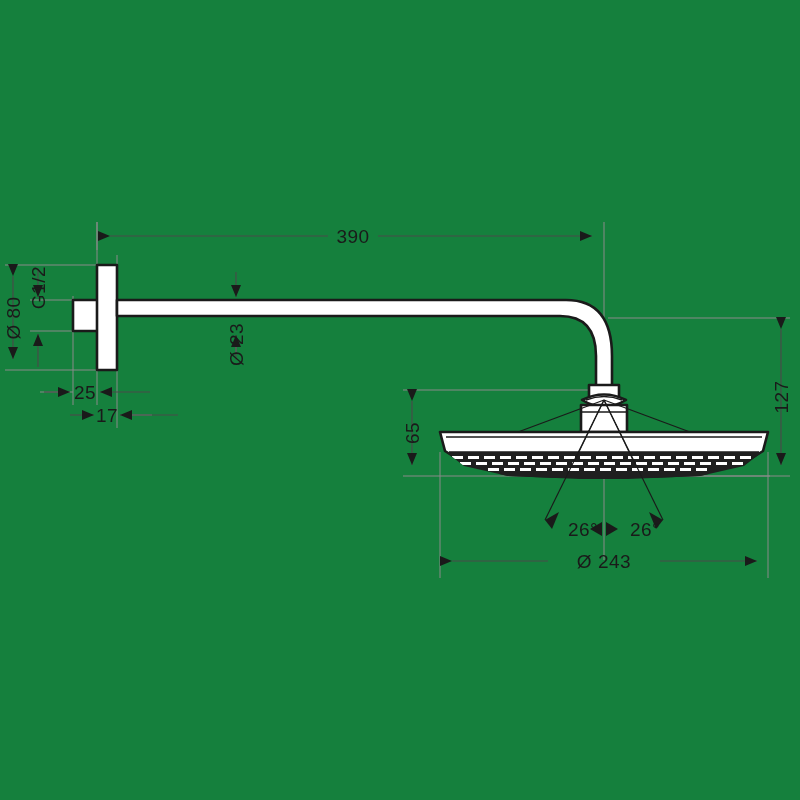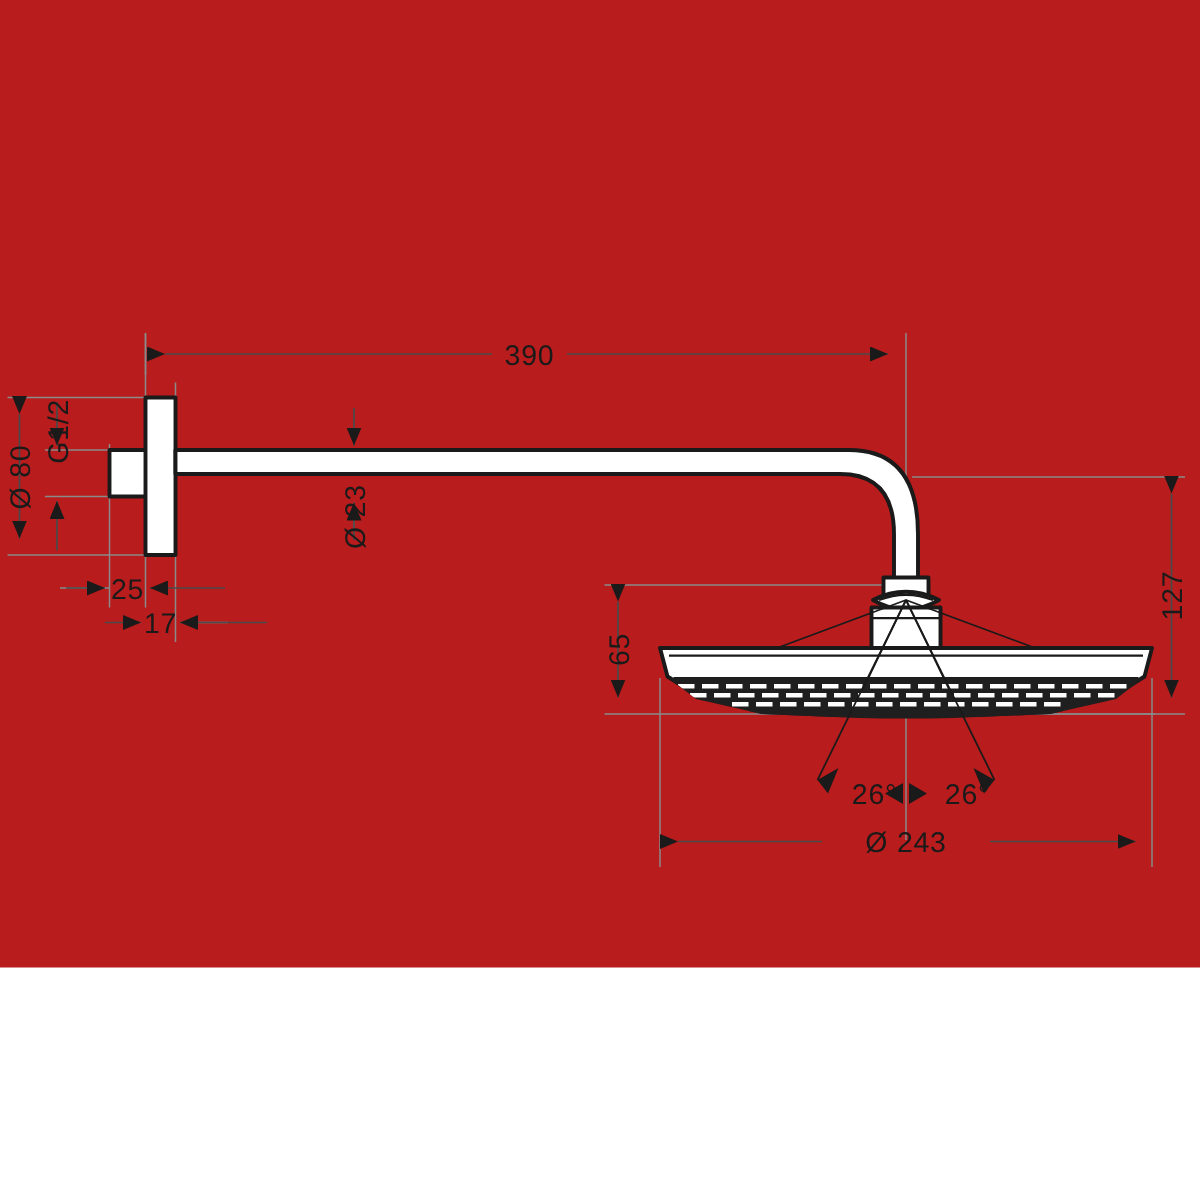--- a/index.html
+++ b/index.html
@@ -9,22 +9,22 @@
   }
   body {
     width: 800px;
     height: 800px;
     font-family: "Liberation Sans", sans-serif;
     overflow: hidden;
   }
   #drawing-root {
     position: relative;
     width: 800px;
-    height: 645px;
-    background: #b91c1c;
+    height: 800px;
+    background: #15803d;
   }
   svg.tech-drawing {
     display: block;
     width: 800px;
     height: 800px;
   }
   .dim-text {
     font-family: "Liberation Sans", sans-serif;
     font-size: 19px;
     fill: #1a1a1a;

